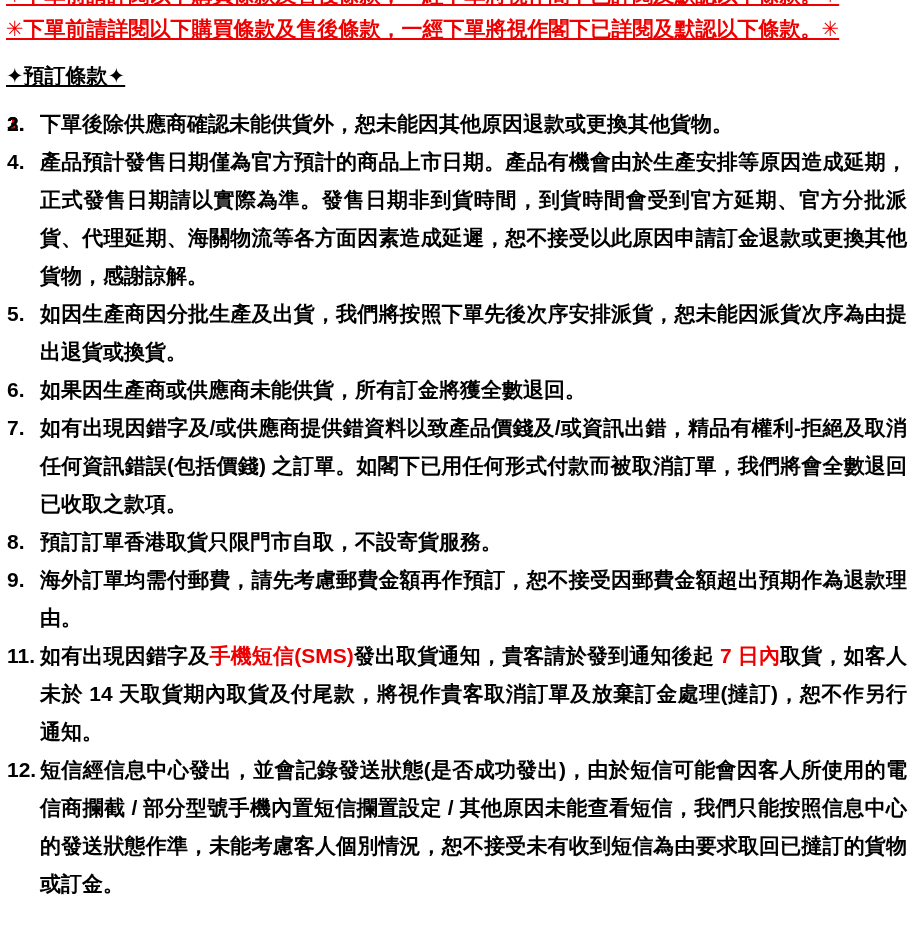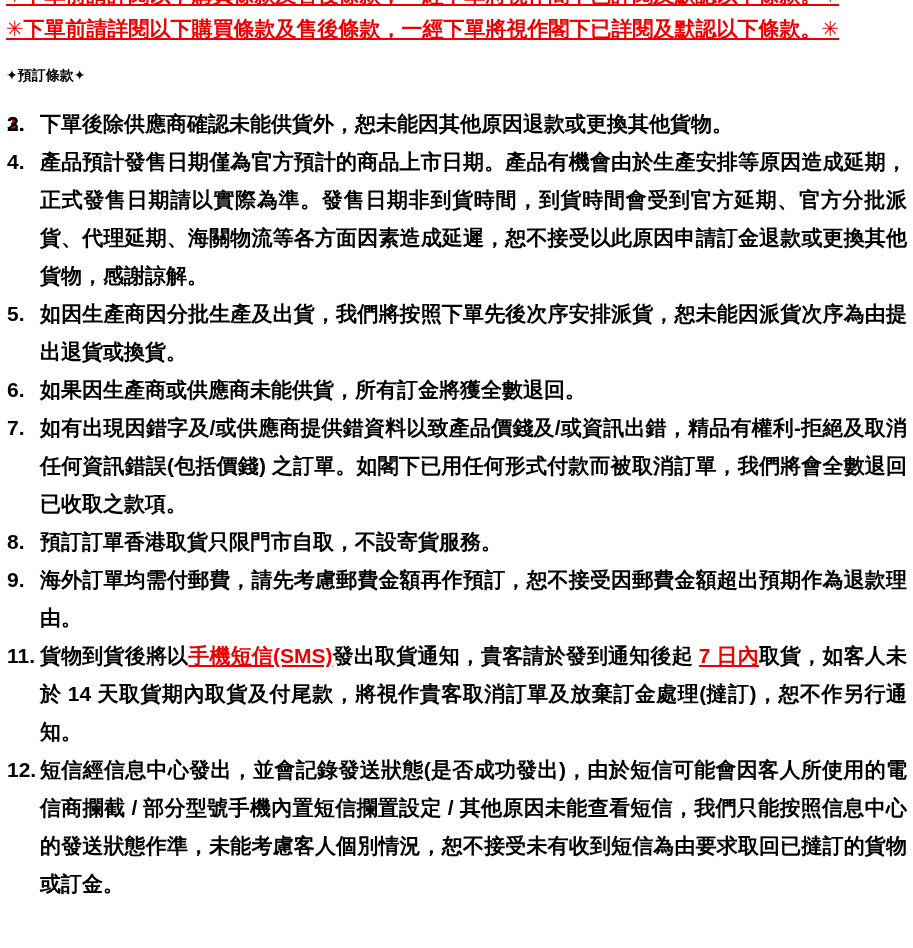--- a/index.html
+++ b/index.html
@@ -31,23 +31,24 @@
   .title {
     margin: 5px 0 0 6px;
     font-size: 21px;
     line-height: 30px;
     color: #ee0000;
     text-decoration: underline;
     white-space: nowrap;
   }
   .section-header {
     margin: 17px 0 0 6px;
-    font-size: 14px;
+    font-size: 21px;
     line-height: 29px;
     color: #000000;
+    text-decoration: underline;
     display: inline-block;
   }
   .terms {
     margin-top: 15px;
   }
   .item {
     position: relative;
     padding-left: 40px;
     padding-right: 6px;
     font-size: 21px;
@@ -56,21 +57,20 @@
   }
   .item .num {
     position: absolute;
     left: 7px;
     top: 0;
     text-align: left;
   }
   .item.red-item, .item.red-item .num { color: #ee0000; }
   .seg-ru {
     color: #ee0000;
-    text-decoration: underline;
   }
 </style>
 </head>
 <body>
 
 <div class="top-clip">
   <div class="inner">✳下單前請詳閱以下購買條款及售後條款，一經下單將視作閣下已詳閱及默認以下條款。✳</div>
 </div>
 
 <div class="title">✳下單前請詳閱以下購買條款及售後條款，一經下單將視作閣下已詳閱及默認以下條款。✳</div>
@@ -120,21 +120,21 @@
   </div>
 
   <div class="item">
     <span class="num">9.</span>
     <span>海外訂單均需付郵費，請先考慮郵費金額再作預訂，恕不接受因郵費金額超出預期作為退款理由。</span>
   </div>
 
 
   <div class="item">
     <span class="num">11.</span>
-    <span>貨物到貨後將以</span><span class="seg-ru">手機短信(SMS)</span><span>發出取貨通知，貴客請於發到通知後起 </span><span class="seg-ru">7 日內</span><span>取貨，如客人未於 14 天取貨期內取貨及付尾款，將視作貴客取消訂單及放棄訂金處理(撻訂)，恕不作另行通知。</span>
+    <span>如有出現因錯字及</span><span class="seg-ru">手機短信(SMS)</span><span>發出取貨通知，貴客請於發到通知後起 </span><span class="seg-ru">7 日內</span><span>取貨，如客人未於 14 天取貨期內取貨及付尾款，將視作貴客取消訂單及放棄訂金處理(撻訂)，恕不作另行通知。</span>
   </div>
 
   <div class="item">
     <span class="num">12.</span>
     <span>短信經信息中心發出，並會記錄發送狀態(是否成功發出)，由於短信可能會因客人所使用的電信商攔截 / 部分型號手機內置短信攔置設定 / 其他原因未能查看短信，我們只能按照信息中心的發送狀態作準，未能考慮客人個別情況，恕不接受未有收到短信為由要求取回已撻訂的貨物或訂金。</span>
   </div>
 
 </div>
 
 </body></html>

